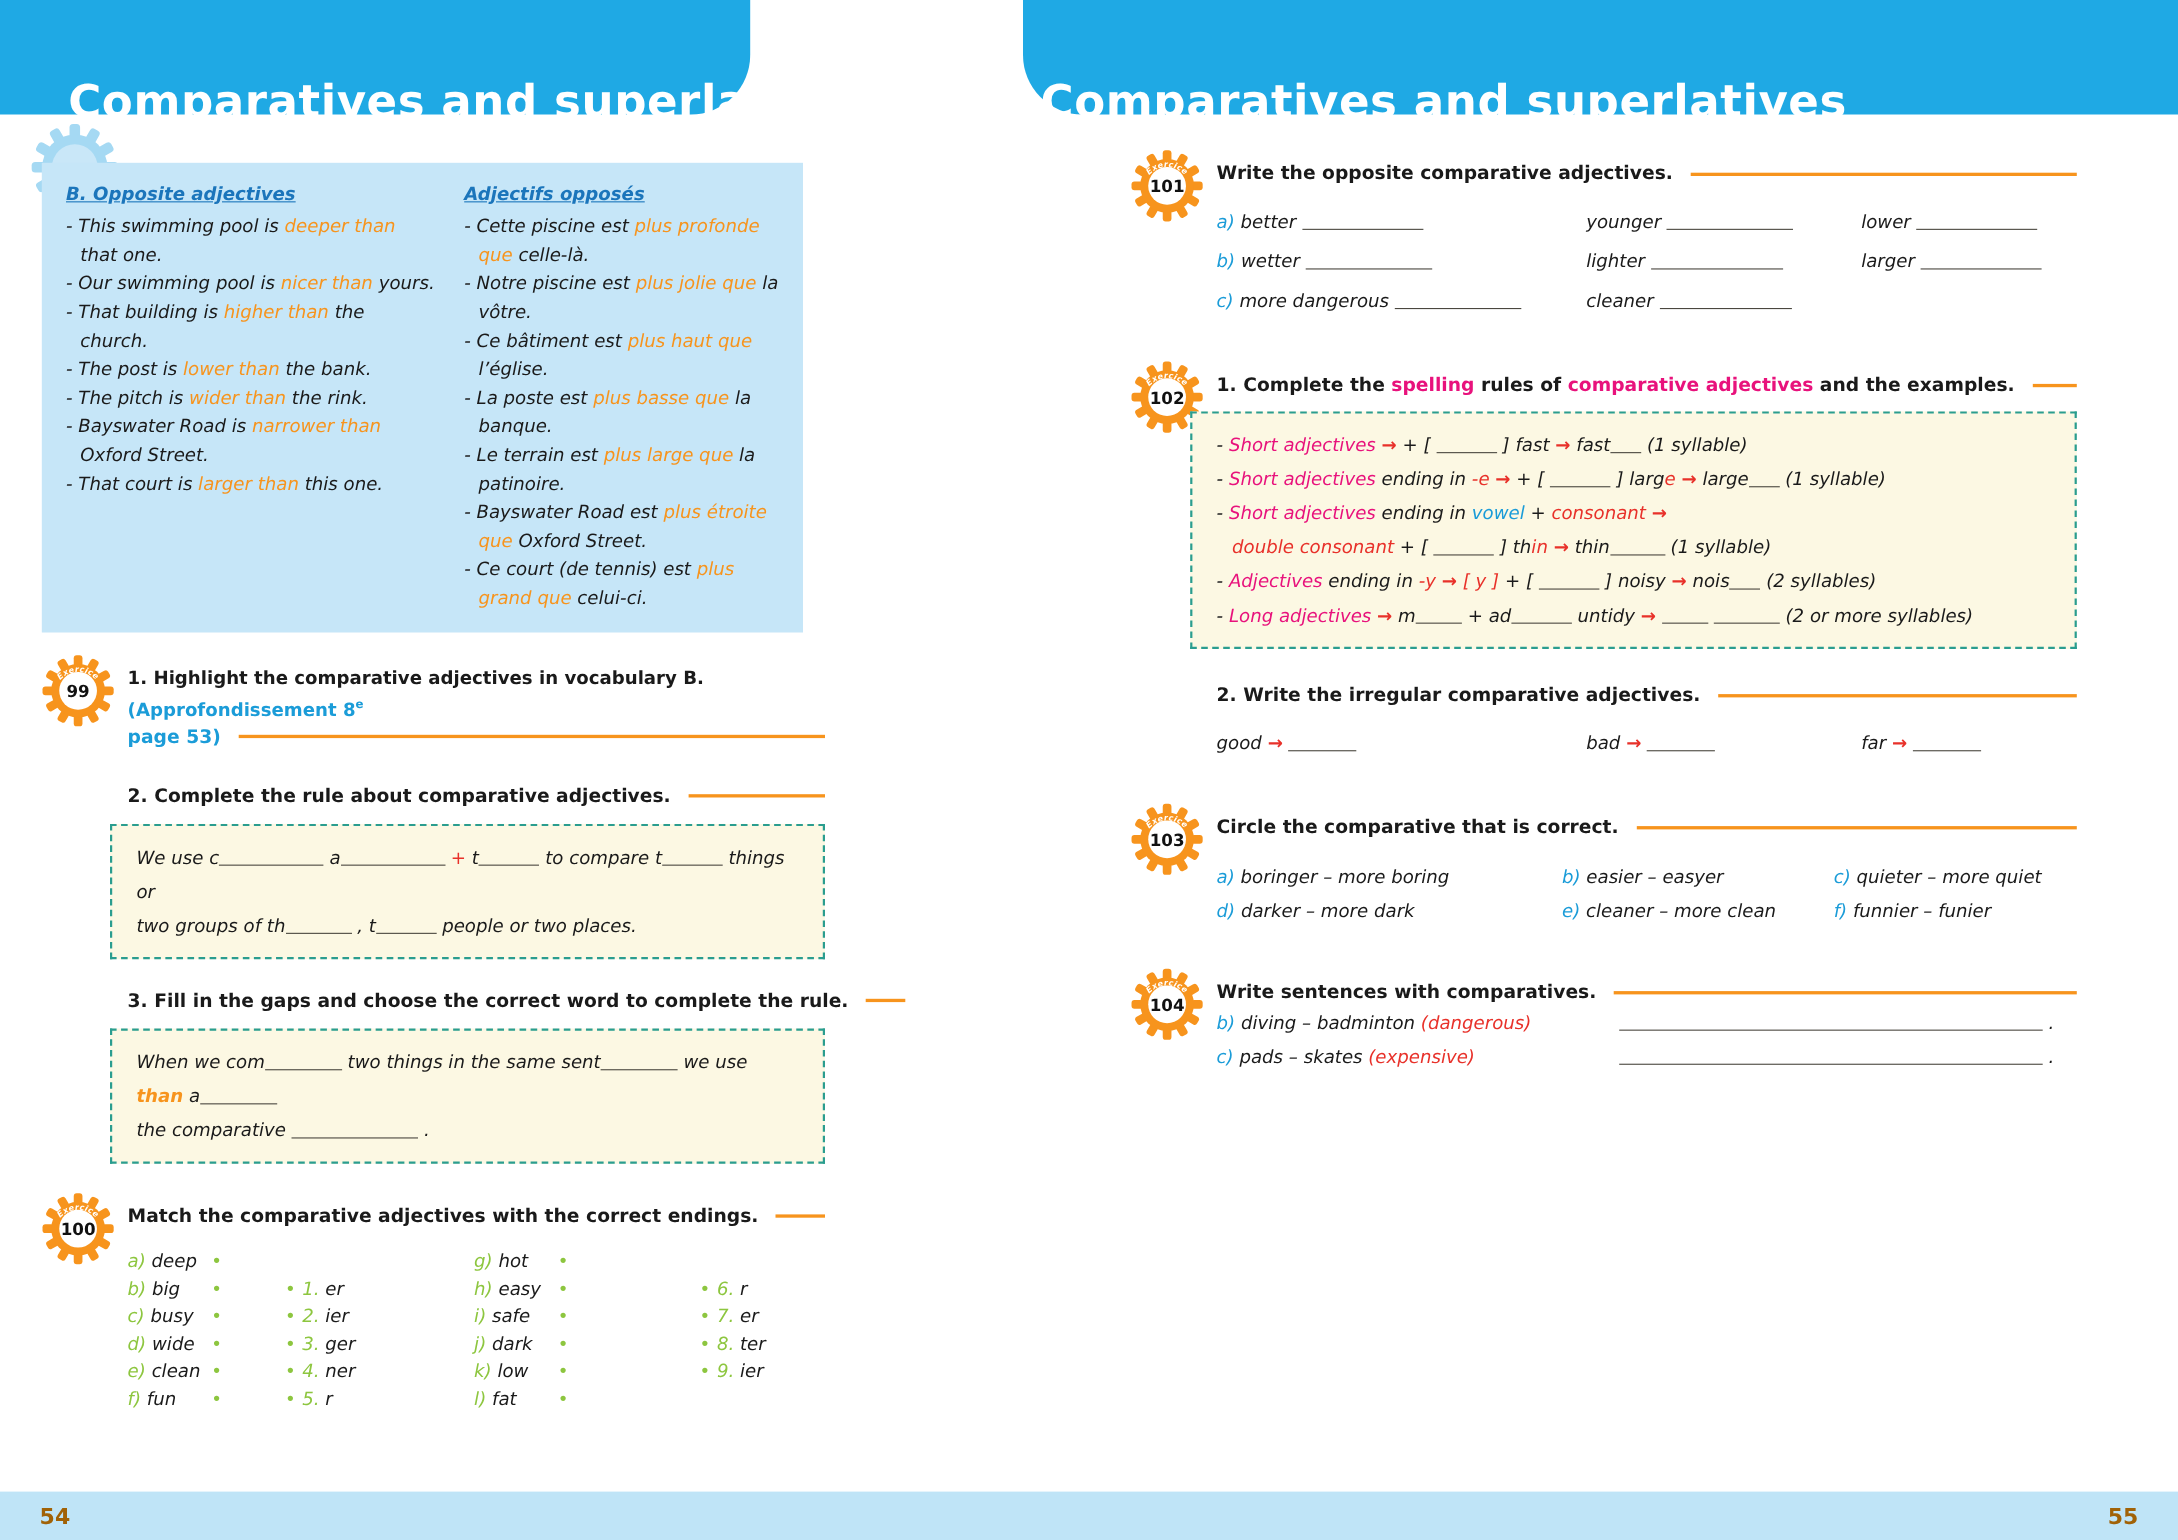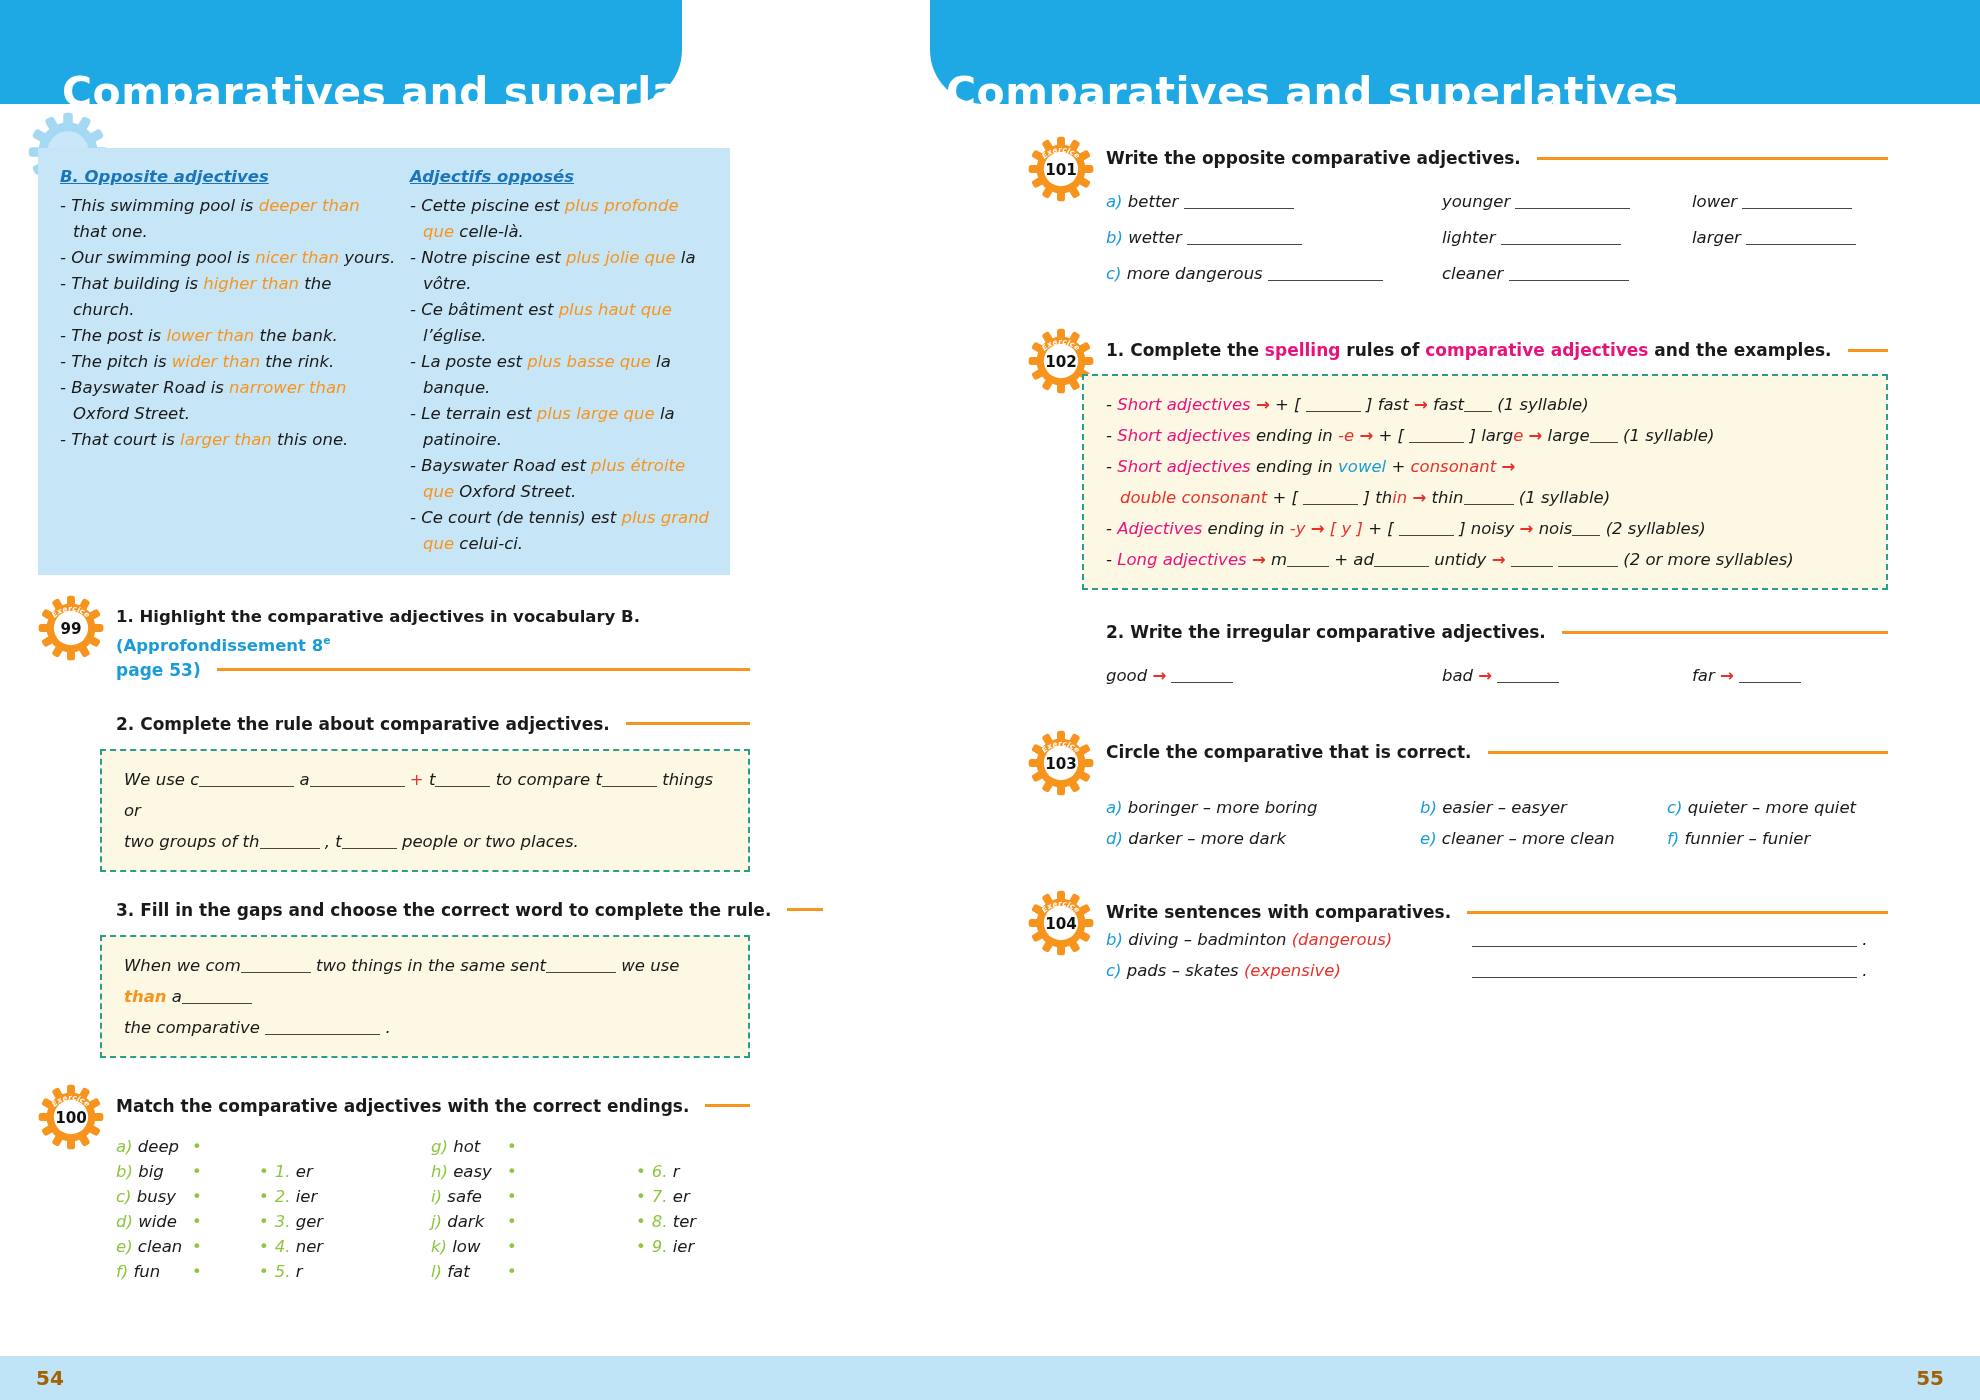--- a/index.html
+++ b/index.html
@@ -32,21 +32,21 @@
   .c-blue { color:#1B9CD8; }
   .c-blueb { color:#1B9CD8; font-weight:bold; }
   .sup { vertical-align:super; font-size:.65em; }
   .blank { display:inline-block; border-bottom:1.5px solid #4a473f; height:14px; vertical-align:-2px; }
   .rule { flex:1; border-top:3px solid #F7941D; margin-left:16px; min-width:36px; align-self:center; }
   .ex-title { display:flex; align-items:center; font-weight:bold; font-size:17px; line-height:24px; }
   .ex-title .txt { white-space:nowrap; }
   
   .vocab-box { background:#C6E6F8; width:692px; padding:16px 20px 18px 22px;
                font-style:italic; font-size:16.5px; line-height:26px; position:relative; }
-  .vocab-cols { display:grid; grid-template-columns:338px 1fr; column-gap:12px; }
+  .vocab-cols { display:grid; grid-template-columns:338px 1fr; column-gap:24px; }
   .vocab-title { color:#1B75BB; text-decoration:underline; font-weight:bold; margin-bottom:3px; }
   .vocab-item { padding-left:13px; text-indent:-13px; }
   .deco-gear { position:absolute; z-index:-1; left:28px; top:112px; }
   
   .exercise { display:flex; gap:12px; }
   .badge { width:66px; flex:0 0 66px; margin-top:-10px; }
   .gear-svg { width:66px; height:66px; --body:#F7941D; --hole:#ffffff; }
   .gear-svg.deco { width:80px; height:80px; --body:#A5D9F3; --hole:#C9E7F8; }
   .gnum { font-size:23px; font-weight:bold; fill:#111; }
   .glabel { font-size:11px; font-weight:bold; font-style:italic; fill:#fff; letter-spacing:.5px; }
@@ -58,21 +58,21 @@
   
   .match-grid { display:grid; grid-template-columns:143px 172px 205px 1fr;
                 font-style:italic; line-height:25px; margin-top:16px; }
   .wcell { position:relative; }
   .wcell .dot { position:absolute; left:76px; color:#8DC63F; }
   .ecell .dot2 { color:#8DC63F; margin-right:6px; }
   .g { color:#8DC63F; }
   
   .r3 { display:grid; grid-template-columns:336px 250px 1fr; font-style:italic; line-height:36px; }
   .r3b { display:grid; grid-template-columns:314px 247px 1fr; font-style:italic; line-height:31px; }
-  .r2 { display:grid; grid-template-columns:366px 1fr; font-style:italic; line-height:31px; } .mt14{margin-top:14px} .mt18{margin-top:28px}
+  .r2 { display:grid; grid-template-columns:366px 1fr; font-style:italic; line-height:31px; } .mt14{margin-top:14px} .mt18{margin-top:18px}
   .mt26{margin-top:26px} .mt30{margin-top:30px} .mt36{margin-top:36px} .mt46{margin-top:46px}
   .bold { font-weight:bold; }
   .boxwide { margin-left:-24px; width:calc(100% + 24px);margin-top:12px; }
 </style>
 </head>
 <body>
 
 <svg width="0" height="0" style="position:absolute" aria-hidden="true">
   <defs>
     <g id="gear-shape">

